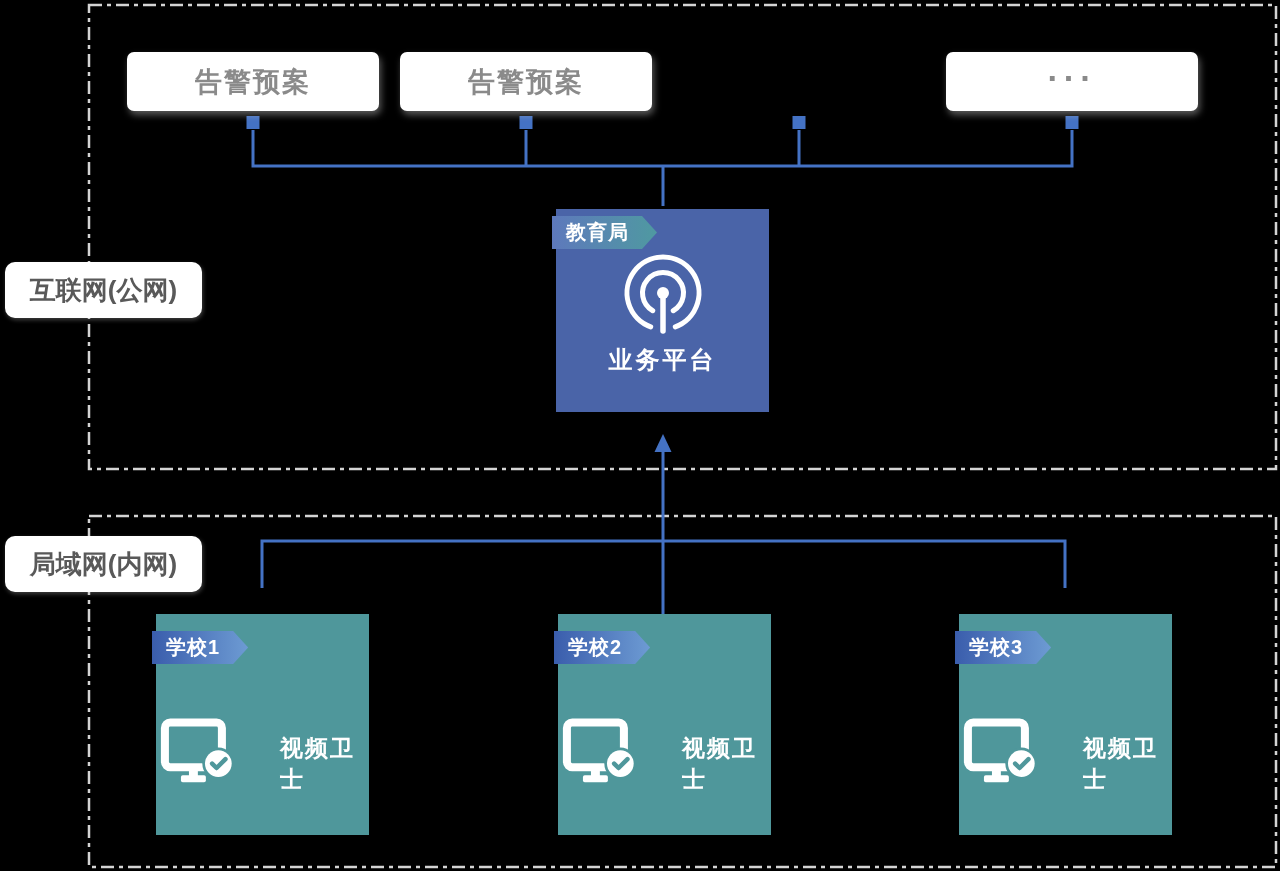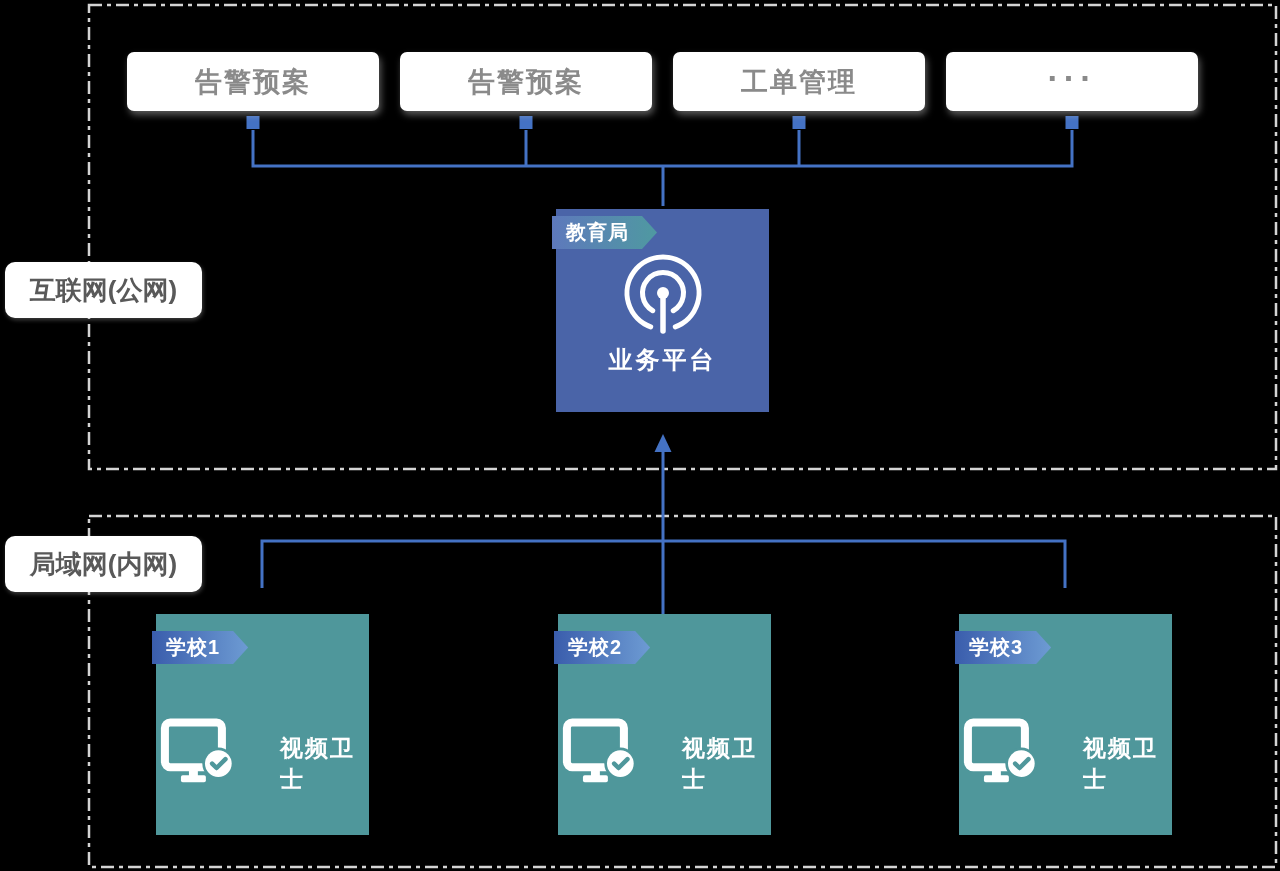--- a/index.html
+++ b/index.html
@@ -83,23 +83,20 @@
     <path d="M663 449 V614" fill="none" stroke="#4472c4" stroke-width="3"></path>
     <polygon points="663,434 654.5,452 671.5,452" fill="#4472c4"></polygon>
   </svg>
 
   <div class="module-box" style="left:127px">
     <span class="label">告警预案</span>
   </div>
   <div class="module-box" style="left:400px">
     <span class="label">告警预案</span>
   </div>
-  <div class="module-box" style="left:673px">
-    <span class="label">工单管理</span>
-  </div>
   <div class="module-box" style="left:946px">
     <span class="dots">···</span>
   </div>
 
   <div class="zone-label" style="top:262px">
     <span>互联网(公网)</span>
   </div>
   <div class="zone-label" style="top:536px">
     <span>局域网(内网)</span>
   </div>

